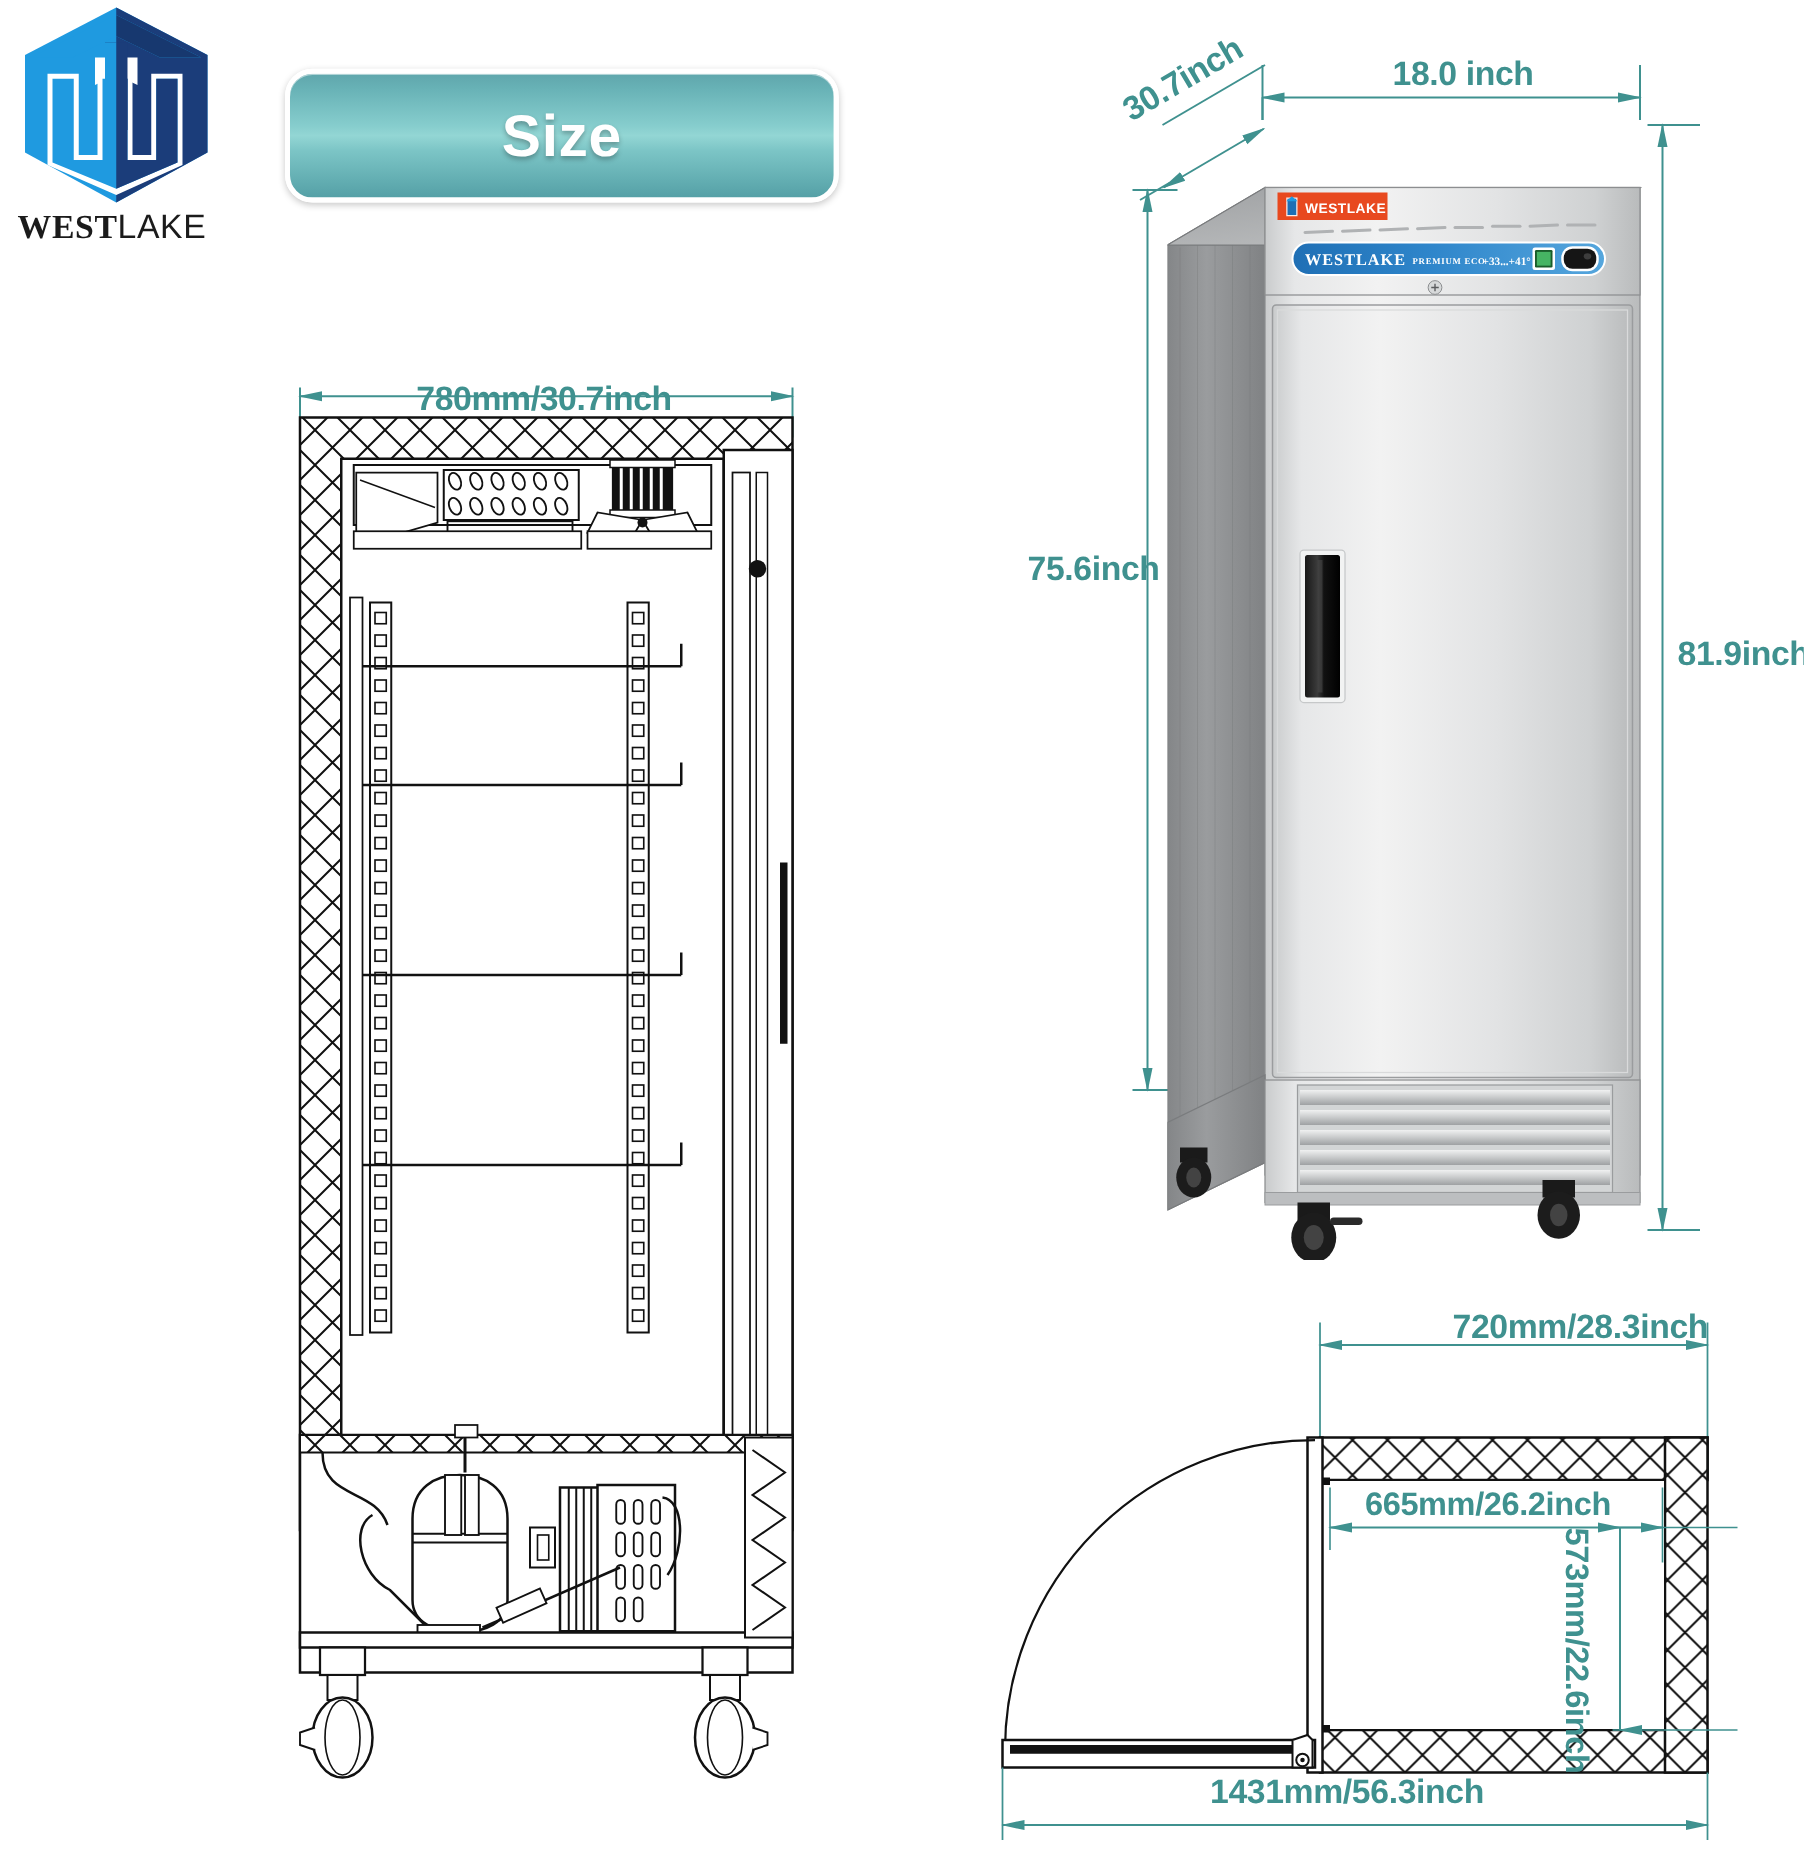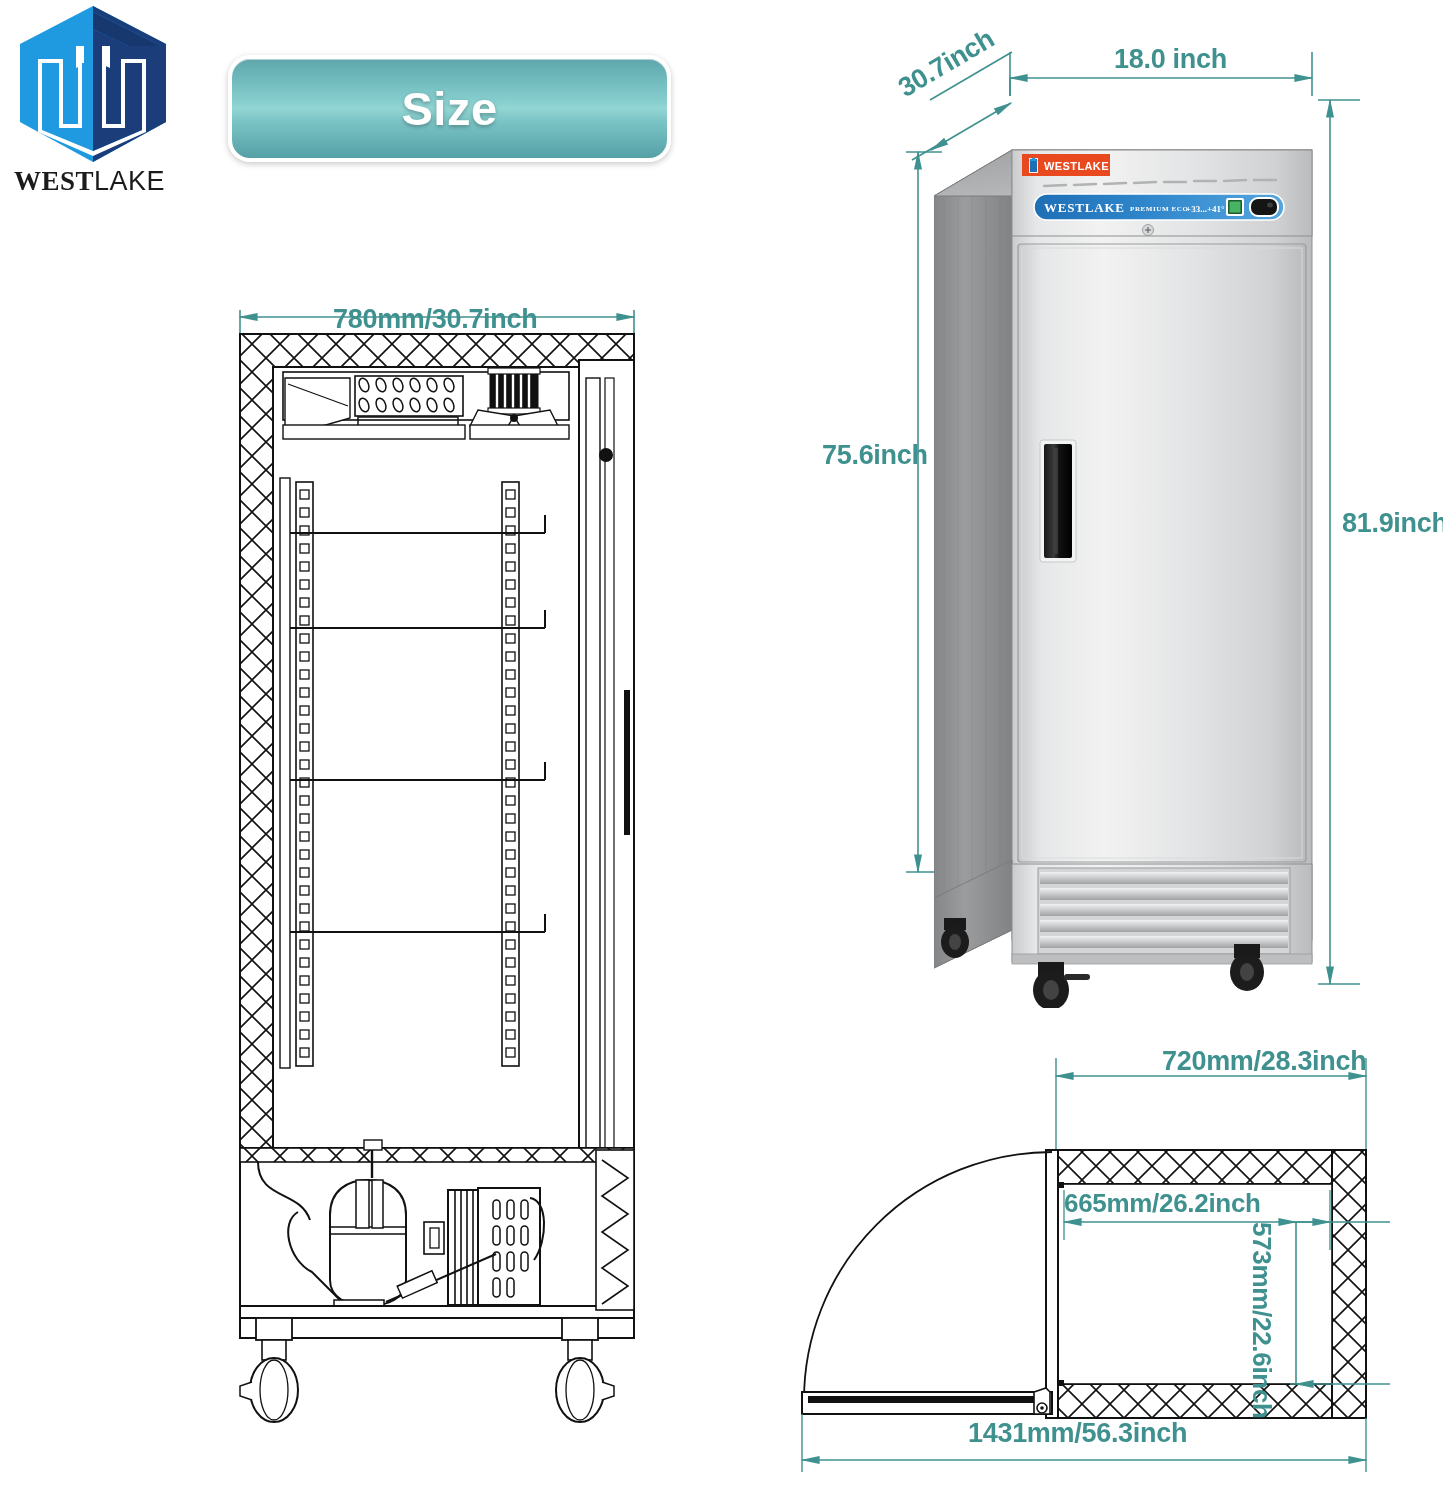--- a/index.html
+++ b/index.html
@@ -540,17 +540,17 @@
     <line x1="600" y1="182" x2="700" y2="182" stroke="#3f918f" stroke-width="1.3"></line>
     <line x1="600" y1="344" x2="700" y2="344" stroke="#3f918f" stroke-width="1.3"></line>
     <line x1="606" y1="182" x2="606" y2="344" stroke="#3f918f" stroke-width="1.6" marker-start="url(#pArrD)" marker-end="url(#pArrU)"></line>
 
     <line x1="112" y1="374" x2="112" y2="432" stroke="#3f918f" stroke-width="1.4"></line>
     <line x1="676" y1="378" x2="676" y2="432" stroke="#3f918f" stroke-width="1.4"></line>
     <line x1="112" y1="420" x2="676" y2="420" stroke="#3f918f" stroke-width="1.6" marker-start="url(#pArrR)" marker-end="url(#pArrL)"></line>
   </svg>
 
   <div class="dim" style="left:1122px; top:1046px;margin-left:40px;">720mm/28.3inch</div>
-  <div class="dim small" style="left:1064px; top:1188px;">665mm/26.2inch</div>
+  <div class="dim small" style="left:1092px; top:1188px;">665mm/26.2inch</div>
   <div class="dim small" style="left:1277px; top:1222px; transform:rotate(90deg); transform-origin:left top;">573mm/22.6inch</div>
   <div class="dim" style="left:968px; top:1418px;">1431mm/56.3inch</div>
 
 </div>
 
 </body></html>

